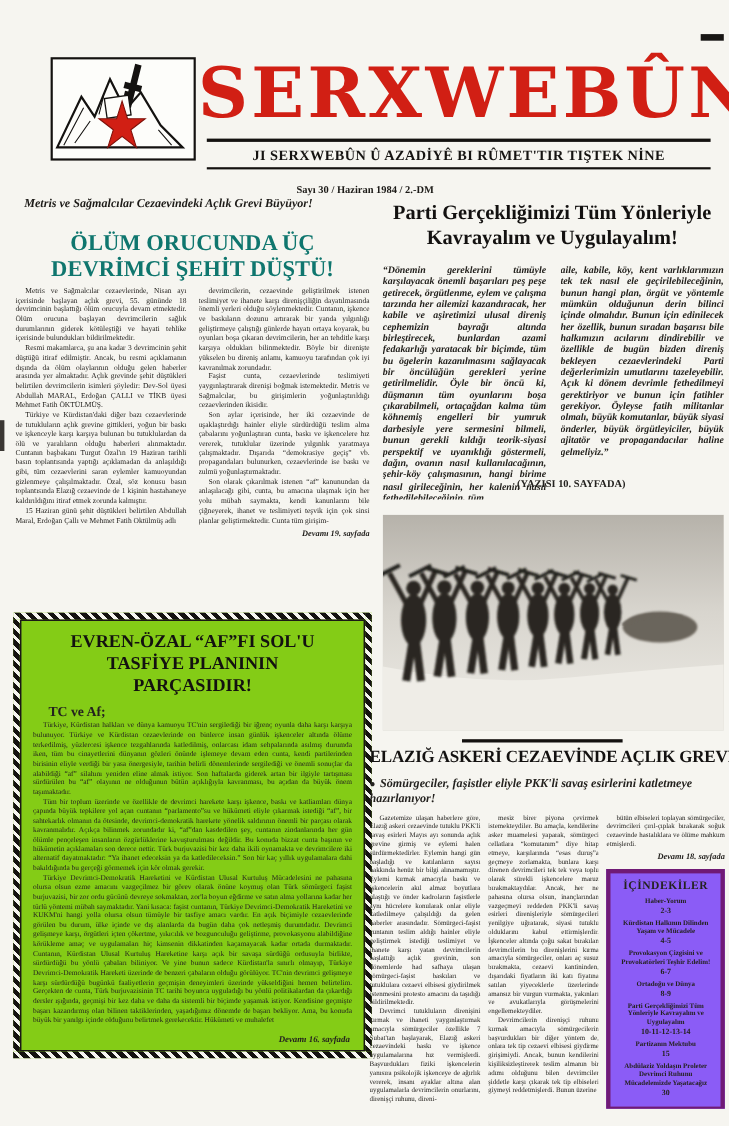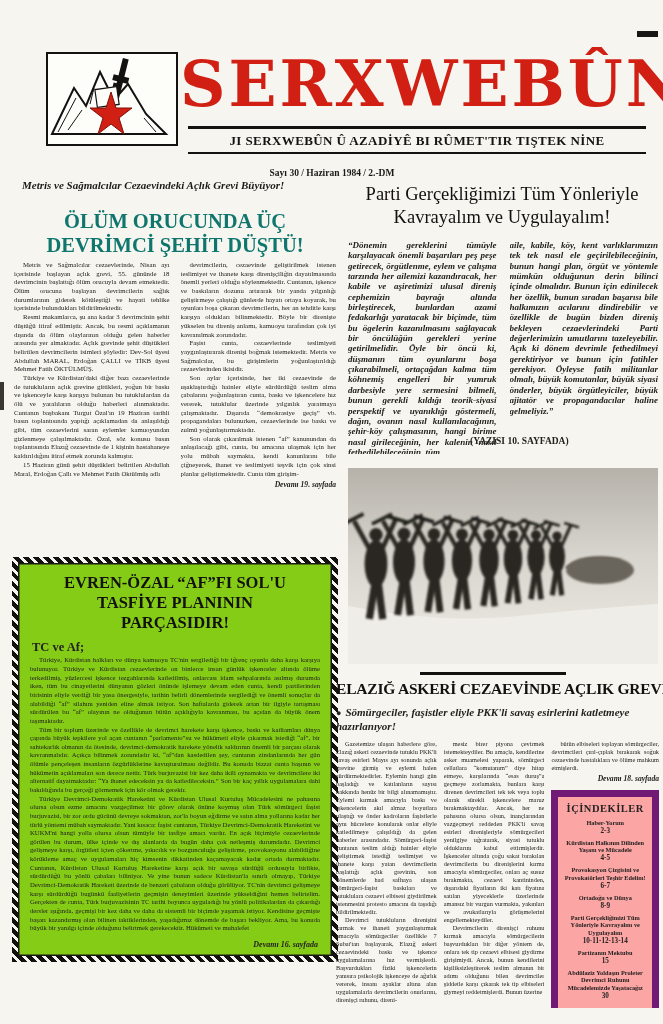--- a/index.html
+++ b/index.html
@@ -23,39 +23,39 @@
   .h-olum{left:14px;top:209px;width:322px;font-size:20.5px;font-weight:bold;text-align:center;line-height:1.18;color:#0f766e;}
   .cols2{left:14px;top:261px;width:322px;height:293px;display:flex;gap:11px;overflow:hidden;}
   .cols2 .col{flex:1;font-size:6.8px;line-height:1.28;text-align:justify;overflow:hidden;}
   .bodytext p{margin:0;text-indent:9px;}
   .cont{font-style:italic;font-weight:bold;font-size:7.6px;text-align:right;margin-top:2px;}
   
   .fancy-box{left:12px;top:557px;width:326px;height:405px;border:6px solid transparent;
     border-image:repeating-linear-gradient(45deg,#141210 0 4px,#f6f5f0 4px 7px) 6;
     box-shadow:inset 0 0 0 1.5px #1a1815;background:#84cc16;padding:8px 12px;box-sizing:border-box;}
   .h-evren{font-size:16.5px;font-weight:bold;text-align:center;line-height:1.22;color:#131110;margin:2px 18px 0 18px;}
-  .sub-tc{font-size:12.5px;font-weight:bold;margin:7px 0 1px 2px;}
+  .sub-tc{font-size:12.5px;font-weight:bold;margin:7px 0 1px 14px;}
   .evren-body{font-size:6.7px;line-height:1.29;text-align:justify;height:288px;overflow:hidden;}
   .evren-cont{position:absolute;right:14px;bottom:7px;font-style:italic;font-weight:bold;font-size:8px;}
   
-  .h-parti{left:346px;top:183px;width:312px;font-size:18.5px;font-weight:normal;text-align:center;line-height:1.24;color:#131110;}
+  .h-parti{left:346px;top:183px;width:312px;font-size:18.5px;font-weight:bold;text-align:center;line-height:1.24;color:#131110;}
   .quote-cols{left:348px;top:240px;width:310px;height:214px;display:flex;gap:13px;overflow:hidden;}
   .quote-cols .col{flex:1;font-size:9px;line-height:1.15;font-style:italic;font-weight:bold;text-align:justify;color:#23211d;overflow:hidden;}
   .byline{left:470px;top:436px;width:188px;text-align:left;font-weight:bold;font-size:9.5px;}
   .photo{left:348px;top:468px;width:310px;height:196px;overflow:hidden;background:#d9d6cf;}
   .photo svg{display:block;width:310px;height:196px;}
   .photo-rule{left:420px;top:672px;width:146px;height:2.5px;background:#131110;}
   .h-elazig{left:336px;top:680px;width:323px;font-size:15.5px;font-weight:bold;text-align:center;letter-spacing:-0.2px;color:#131110;white-space:nowrap;}
   .elazig-sub{left:336px;top:706px;width:323px;font-size:11px;font-weight:bold;font-style:italic;line-height:1.25;}
   .elazig-sub .bullet{font-style:normal;font-size:9px;margin-right:4px;}
   .cols3{left:336px;top:740px;width:323px;height:268px;display:flex;gap:7px;overflow:hidden;}
   .cols3 .col{width:103px;font-size:6.3px;line-height:1.27;text-align:justify;overflow:hidden;}
   .cols3 .col.c3{width:110px;}
   
-  .toc{border:7px solid #701a75;margin-top:6px;padding:5px 4px;background:#fca5a5;}
+  .toc{border:4px solid #701a75;margin-top:6px;padding:5px 4px;background:#8b5cf6;}
   .toc-title{font-size:10.5px;font-weight:bold;text-align:center;letter-spacing:.5px;margin-bottom:4px;}
   .toc-item{margin-bottom:3px;text-align:center;}
   .toc-item .lbl{font-size:6.3px;font-weight:bold;line-height:1.18;display:block;}
   .toc-item .pgs{font-size:7.2px;font-weight:bold;display:block;margin-top:.5px;}
 </style>
 </head>
 <body>
 
 <div id="page">
 

